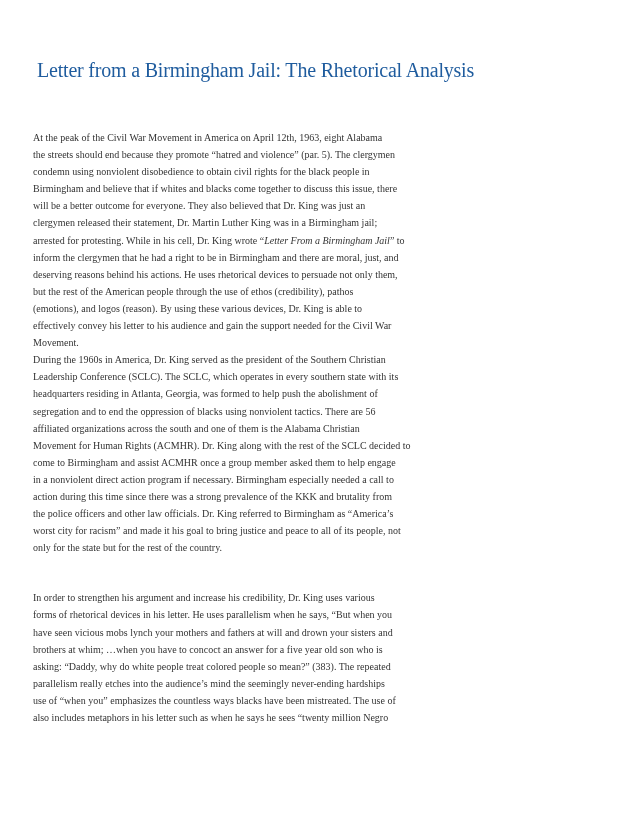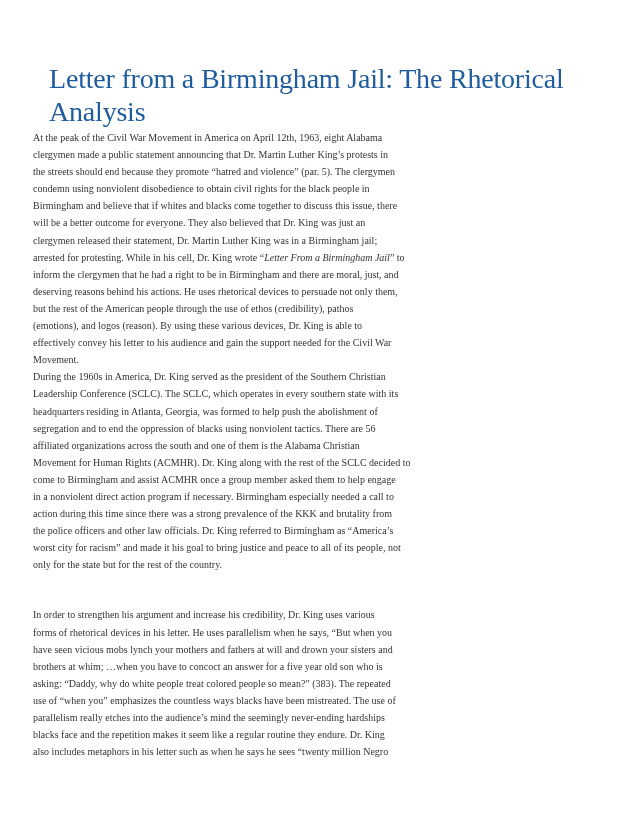--- a/index.html
+++ b/index.html
@@ -19,25 +19,25 @@
       top: 0;
       width: 621px;
       height: 840px;
       background: #ffffff;
     }
     .title {
       position: absolute;
       left: 33px;
       top: 46px;
       width: 560px;
-      margin: 16px;
+      margin: 4px;
       font-family: "Liberation Serif", "DejaVu Serif", serif;
       font-weight: normal;
-      font-size: 28px;
-      line-height: 33px;
+      font-size: 20px;
+      line-height: 41px;
       color: #1f5c9e;
       letter-spacing: -0.2px;
     }
     .body {
       position: absolute;
       left: 33px;
       top: 129px;
       width: 566px;
       font-family: Liberation Serif, serif;
       font-size: 10px;
@@ -62,21 +62,20 @@
 </head>
 <body>
 
 <div class="page">
   <h1 class="title" style="color: rgb(31, 92, 158);">Letter from a Birmingham Jail: The Rhetorical Analysis</h1>
 
   <div class="body" style="color: rgb(51, 51, 51);">
 
     <p class="para">
       <span class="line">At the peak of the Civil War Movement in America on April 12th, 1963, eight Alabama</span>
-      <span class="line">clergymen made a public statement announcing that Dr. Martin Luther King’s protests in</span>
       <span class="line">the streets should end because they promote “hatred and violence” (par. 5). The clergymen</span>
       <span class="line">condemn using nonviolent disobedience to obtain civil rights for the black people in</span>
       <span class="line">Birmingham and believe that if whites and blacks come together to discuss this issue, there</span>
       <span class="line">will be a better outcome for everyone. They also believed that Dr. King was just an</span>
       <span class="line">clergymen released their statement, Dr. Martin Luther King was in a Birmingham jail;</span>
       <span class="line"><span>arrested for protesting. While in his cell, Dr. King wrote “</span><em>Letter From a Birmingham Jail</em><span>” to</span></span>
       <span class="line">inform the clergymen that he had a right to be in Birmingham and there are moral, just, and</span>
       <span class="line">deserving reasons behind his actions. He uses rhetorical devices to persuade not only them,</span>
       <span class="line">but the rest of the American people through the use of ethos (credibility), pathos</span>
       <span class="line">(emotions), and logos (reason). By using these various devices, Dr. King is able to</span>
@@ -98,19 +97,18 @@
       <span class="line">worst city for racism” and made it his goal to bring justice and peace to all of its people, not</span>
       <span class="line">only for the state but for the rest of the country.</span>
     </p>
 
     <p class="para gap">
       <span class="line">In order to strengthen his argument and increase his credibility, Dr. King uses various</span>
       <span class="line">forms of rhetorical devices in his letter. He uses parallelism when he says, “But when you</span>
       <span class="line">have seen vicious mobs lynch your mothers and fathers at will and drown your sisters and</span>
       <span class="line">brothers at whim; …when you have to concoct an answer for a five year old son who is</span>
       <span class="line">asking: “Daddy, why do white people treat colored people so mean?” (383). The repeated</span>
+      <span class="line">parallelism really etches into the audience’s mind the seemingly never-ending hardships</span>
       <span class="line">use of “when you” emphasizes the countless ways blacks have been mistreated. The use of</span>
-      <span class="line">parallelism really etches into the audience’s mind the seemingly never-ending hardships</span>
-      <span class="line">blacks face and the repetition makes it seem like a regular routine they endure. Dr. King</span>
       <span class="line">also includes metaphors in his letter such as when he says he sees “twenty million Negro</span>
     </p>
   </div>
 </div>
 
 </body></html>

